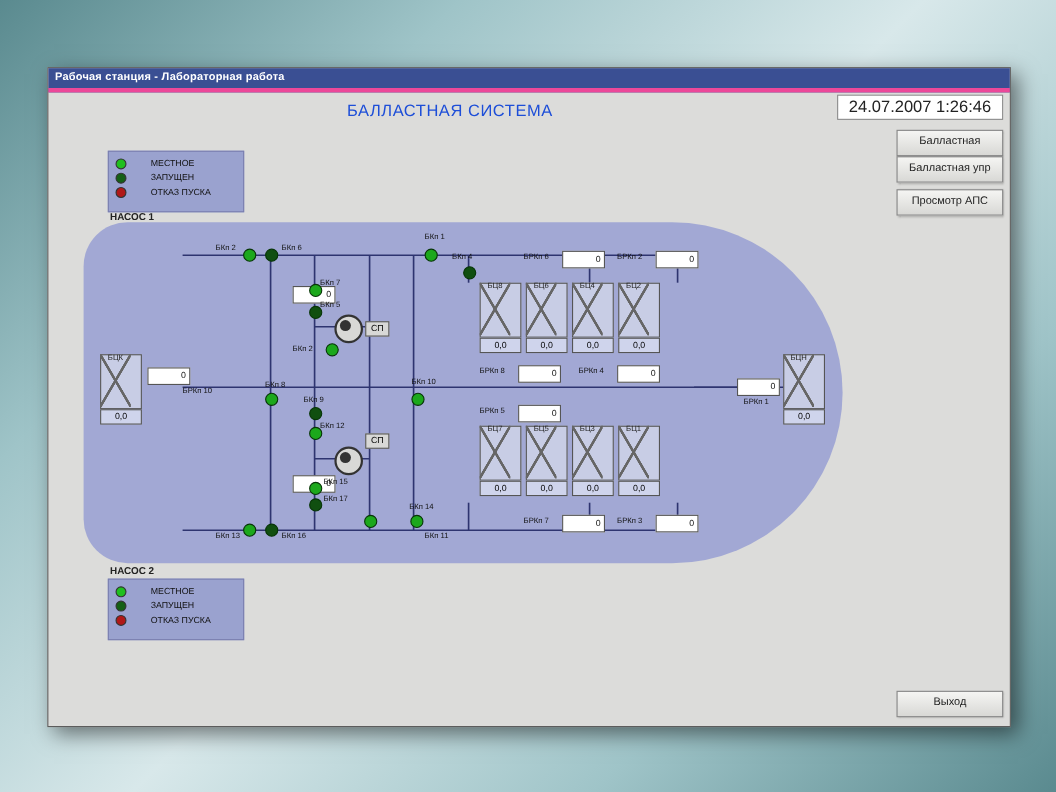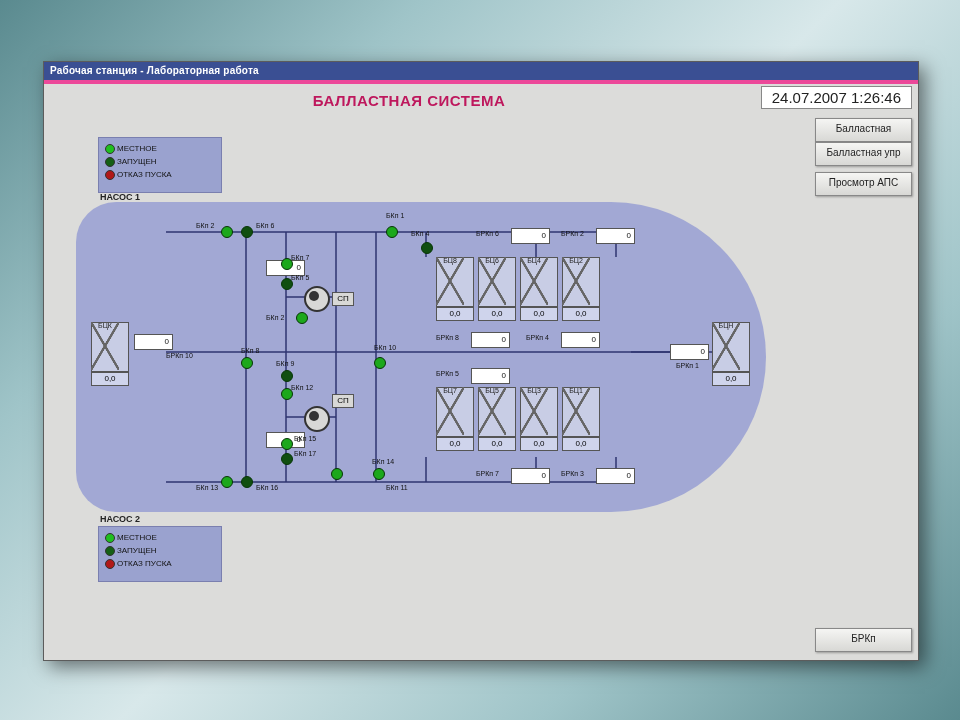--- a/index.html
+++ b/index.html
@@ -21,29 +21,29 @@
     font-size:15px;padding:2px 10px;color:#222;
   }
   .rbtn{
     position:absolute;right:6px;width:95px;height:22px;line-height:20px;
     background:linear-gradient(#f5f5f3,#d8d8d5);border:1px solid #888;
     font-size:10px;text-align:center;color:#222;cursor:pointer;
     box-shadow:1px 1px 2px rgba(0,0,0,.3);
   }
   .main-title{
     position:absolute;left:0;top:30px;width:730px;text-align:center;
-    font-size:15px;font-weight:bold;color:#be185d;letter-spacing:.5px;
+    font-size:15px;font-weight:normal;color:#1d4ed8;letter-spacing:.5px;
   }
   
   .legend{
     position:absolute;left:54px;width:110px;height:46px;
     background:#9aa2cf;border:1px solid #7a7faf;padding:4px 6px;
     font-size:8px;color:#111;
   }
-  .lrow{display:flex;align-items:center;gap:2px;height:13px;}
+  .lrow{display:flex;align-items:center;gap:22px;height:13px;}
   .dot{width:8px;height:8px;border-radius:50%;border:1px solid #333;}
   .dot.g{background:#1fbf1f;}
   .dot.dg{background:#155f15;}
   .dot.r{background:#b01818;}
   .pump-label{
     position:absolute;font-size:9px;color:#222;font-weight:bold;
   }
   
   .hull{
     position:absolute;left:32px;top:140px;width:690px;height:310px;
@@ -87,21 +87,21 @@
 <div class="card">
   <div class="titlebar">
     <span>Рабочая станция - Лабораторная работа</span>
   </div>
 
   <div class="timestamp">24.07.2007 1:26:46</div>
 
   <div class="rbtn" style="top:56px">Балластная</div>
   <div class="rbtn" style="top:80px">Балластная упр</div>
   <div class="rbtn" style="top:110px">Просмотр АПС</div>
-  <div class="rbtn" style="top:566px">БРКп</div>
+  <div class="rbtn" style="top:566px">Выход</div>
 
   <div class="main-title">БАЛЛАСТНАЯ СИСТЕМА</div>
 
   <div class="legend" style="top:75px">
     <div class="lrow">
         <span class="dot g"></span>
         <span>МЕСТНОЕ</span>
       </div>
     <div class="lrow">
         <span class="dot dg"></span>

